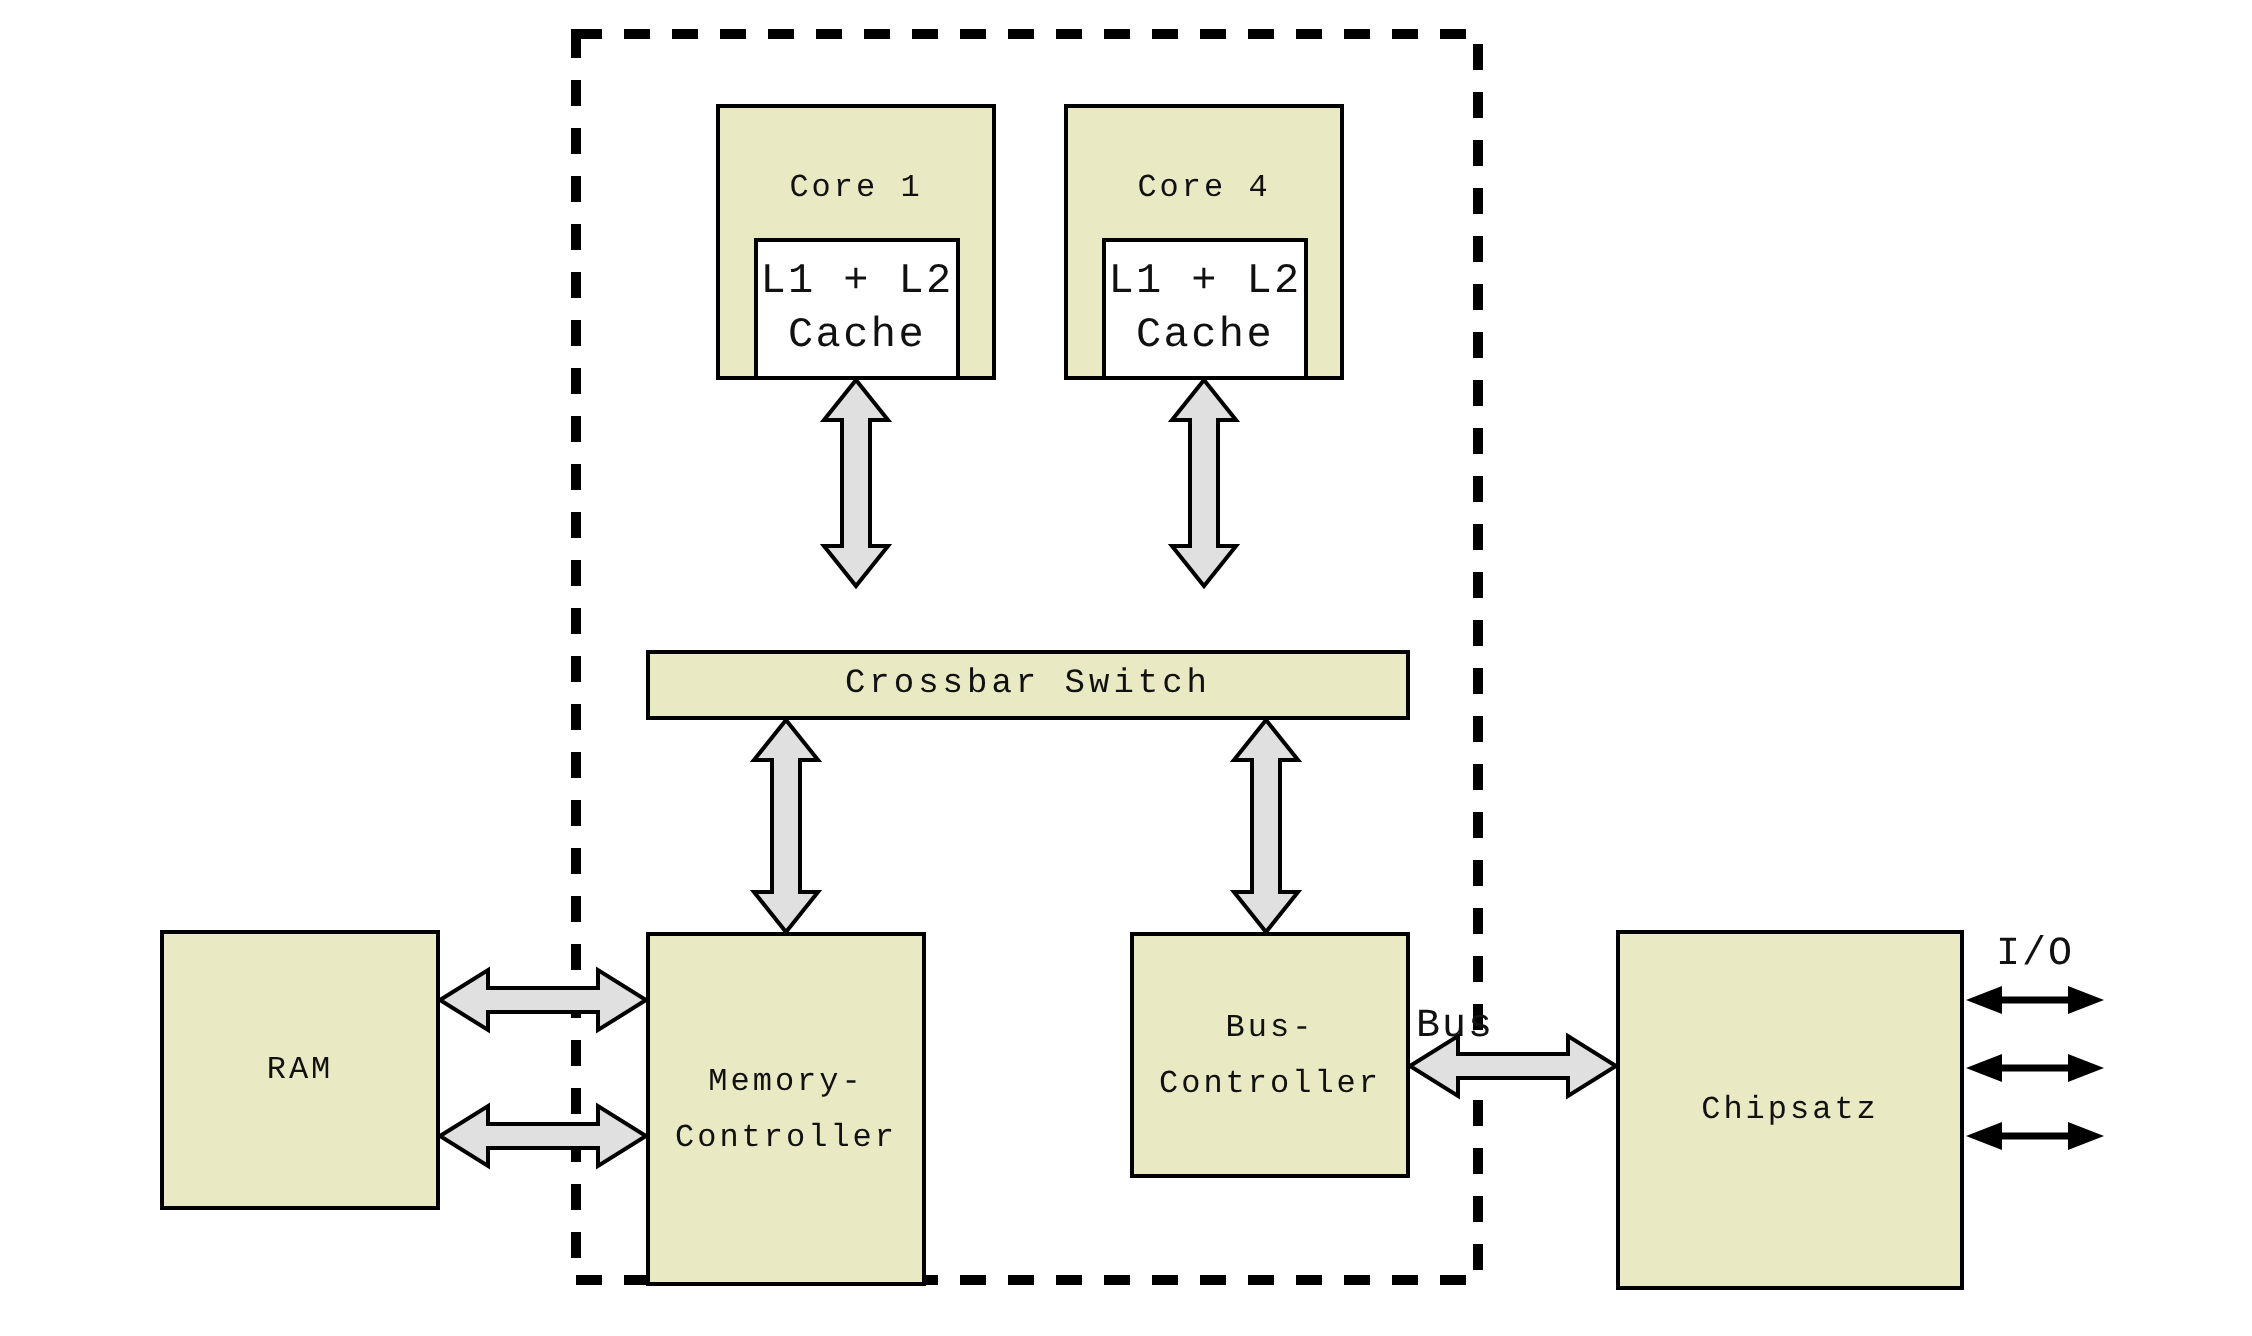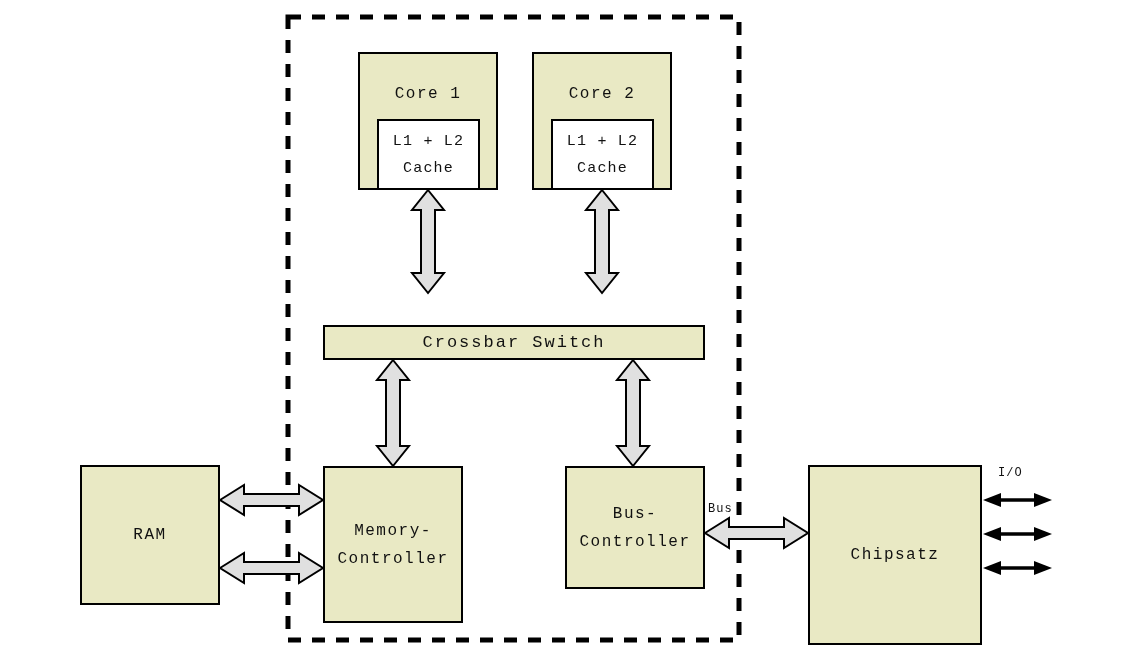--- a/index.html
+++ b/index.html
@@ -24,29 +24,29 @@
     justify-content: center;
     text-align: center;
     font-size: 16px;
     letter-spacing: 1.5px;
     line-height: 28px;
     z-index: 2;
   }
   .box.core { justify-content: flex-start; padding-top: 26px; }
   .box.cache {
     background: var(--cache-fill, #ffffff);
-    font-size: 15px;
+    font-size: 21px;
     line-height: 27px;
     letter-spacing: 1.2px;
     z-index: 3;
   }
   .box.bar { font-size: 17px; letter-spacing: 2px; }
   .floatlabel {
     position: absolute;
-    font-size: 12px;
+    font-size: 20px;
     letter-spacing: 1px;
     z-index: 4;
     white-space: nowrap;
   }
   svg .arrow {
     fill: var(--arrow-fill, #e0e0e0);
     stroke: var(--line, #000);
     stroke-width: 2;
     stroke-linejoin: miter;
   }
@@ -98,36 +98,36 @@
 
   <div class="box core" style="left:358px;top:52px;width:140px;height:138px">
     <span>Core 1</span>
   </div>
   <div class="box cache" style="left:377px;top:119px;width:103px;height:71px">
     <span>L1 + L2</span>
     <span>Cache</span>
   </div>
 
   <div class="box core" style="left:532px;top:52px;width:140px;height:138px">
-    <span>Core 2</span>
+    <span>Core 4</span>
   </div>
   <div class="box cache" style="left:551px;top:119px;width:103px;height:71px">
     <span>L1 + L2</span>
     <span>Cache</span>
   </div>
 
   <div class="box" style="left:80px;top:465px;width:140px;height:140px">
     <span>RAM</span>
   </div>
 
   <div class="box bar" style="left:323px;top:325px;width:382px;height:35px">
     <span>Crossbar Switch</span>
   </div>
 
-  <div class="box" style="left:323px;top:466px;width:140px;height:157px">
+  <div class="box" style="left:323px;top:466px;width:140px;height:177px">
     <span>Memory-</span>
     <span>Controller</span>
   </div>
 
   <div class="box" style="left:565px;top:466px;width:140px;height:123px">
     <span>Bus-</span>
     <span>Controller</span>
   </div>
 
   <div class="box" style="left:808px;top:465px;width:174px;height:180px">

